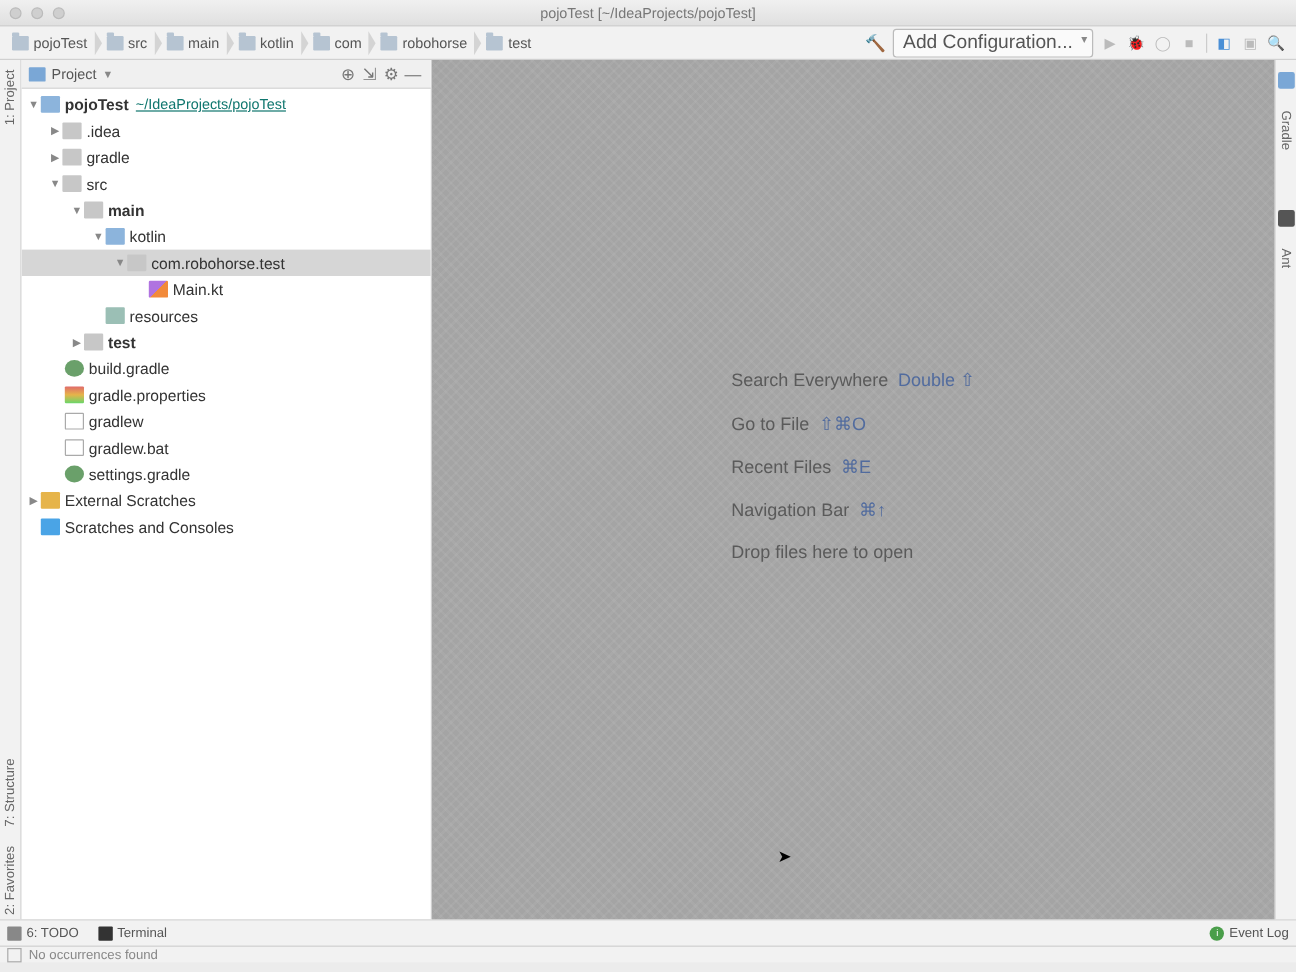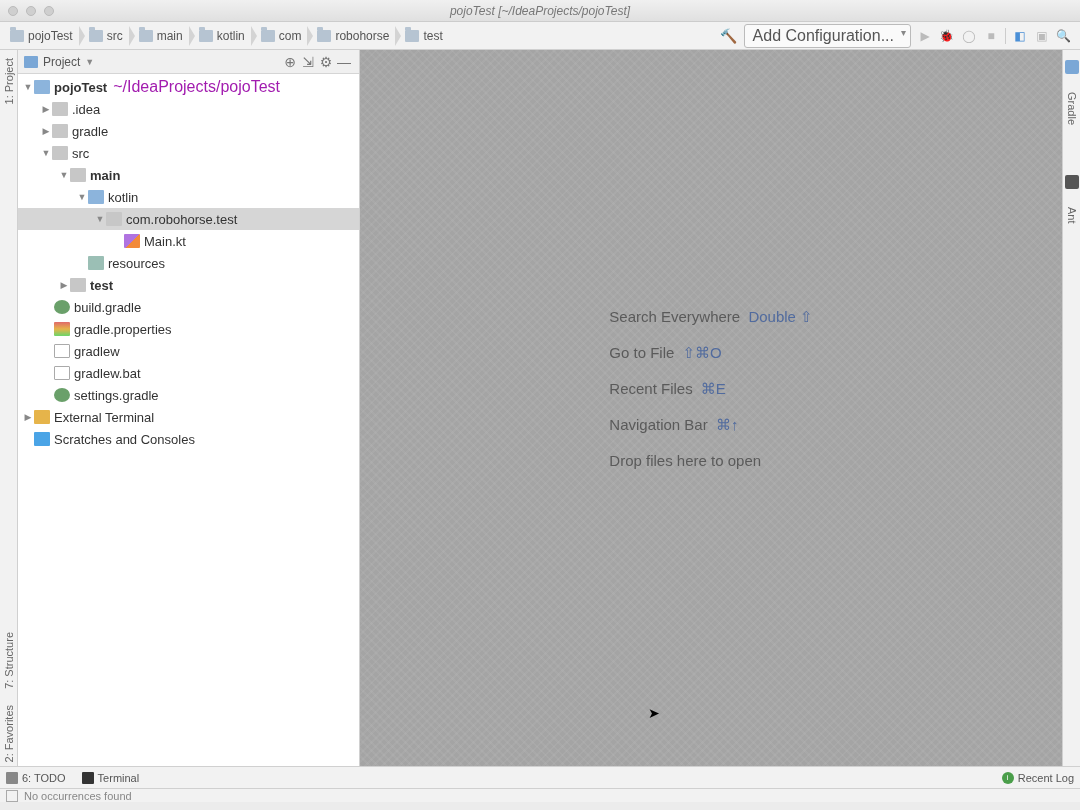--- a/index.html
+++ b/index.html
@@ -15,21 +15,20 @@
   }
 
   
   .titlebar {
     height: 22px;
     background: linear-gradient(#f0f0f0, #e0e0e0);
     border-bottom: 1px solid #ccc;
     display: flex;
     align-items: center;
     position: relative;
-    font-style: italic;
   }
   .traffic-lights {
     display: flex;
     gap: 8px;
     padding-left: 8px;
   }
   .traffic-light {
     width: 10px; height: 10px;
     border-radius: 50%;
     background: #cfcfcf;
@@ -277,21 +276,21 @@
     width: 14px; height: 14px;
     background: #e6b44a;
     border-radius: 1px;
   }
   .scratch-icon {
     width: 14px; height: 14px;
     background: #4aa4e6;
     border-radius: 1px;
   }
   .tree-row .bold { font-weight: 600; }
-  .tree-row .dim { color: #a21caf; margin-left: 6px; font-size: 16px; }
+  .tree-row .dim { color: #0f766e; margin-left: 6px; font-size: 12px; text-decoration: underline; }
 
   
   .editor-empty {
     flex: 1;
     background: #a4a4a4;
     background-image:
       repeating-linear-gradient(45deg, rgba(255,255,255,0.05) 0 2px, transparent 2px 6px),
       repeating-linear-gradient(-45deg, rgba(255,255,255,0.05) 0 2px, transparent 2px 6px);
     display: flex;
     align-items: center;
@@ -502,21 +501,21 @@
         <span class="node-icon file-icon"></span>
         <span>gradlew.bat</span>
       </div>
       <div class="tree-row" style="padding-left:36px">
         <span class="node-icon gradle-icon"></span>
         <span>settings.gradle</span>
       </div>
       <div class="tree-row" style="padding-left:4px">
         <span class="arrow">▶</span>
         <span class="node-icon lib-icon"></span>
-        <span>External Terminal</span>
+        <span>External Scratches</span>
       </div>
       <div class="tree-row" style="padding-left:16px">
         <span class="node-icon scratch-icon"></span>
         <span>Scratches and Consoles</span>
       </div>
     </div>
   </div>
 
   <div class="editor-empty">
     <div class="hints">
@@ -556,20 +555,20 @@
       <span class="bt-icon todo-icon"></span>
       <span>6: TODO</span>
     </div>
     <div class="bt-item">
       <span class="bt-icon term-icon"></span>
       <span>Terminal</span>
     </div>
   </div>
   <div class="bt-right">
     <span class="event-dot">i</span>
-    <span>Recent Log</span>
+    <span>Event Log</span>
   </div>
 </div>
 
 <div class="status-bar">
   <span class="sb-icon"></span>
   <span>No occurrences found</span>
 </div>
 
 </body></html>

